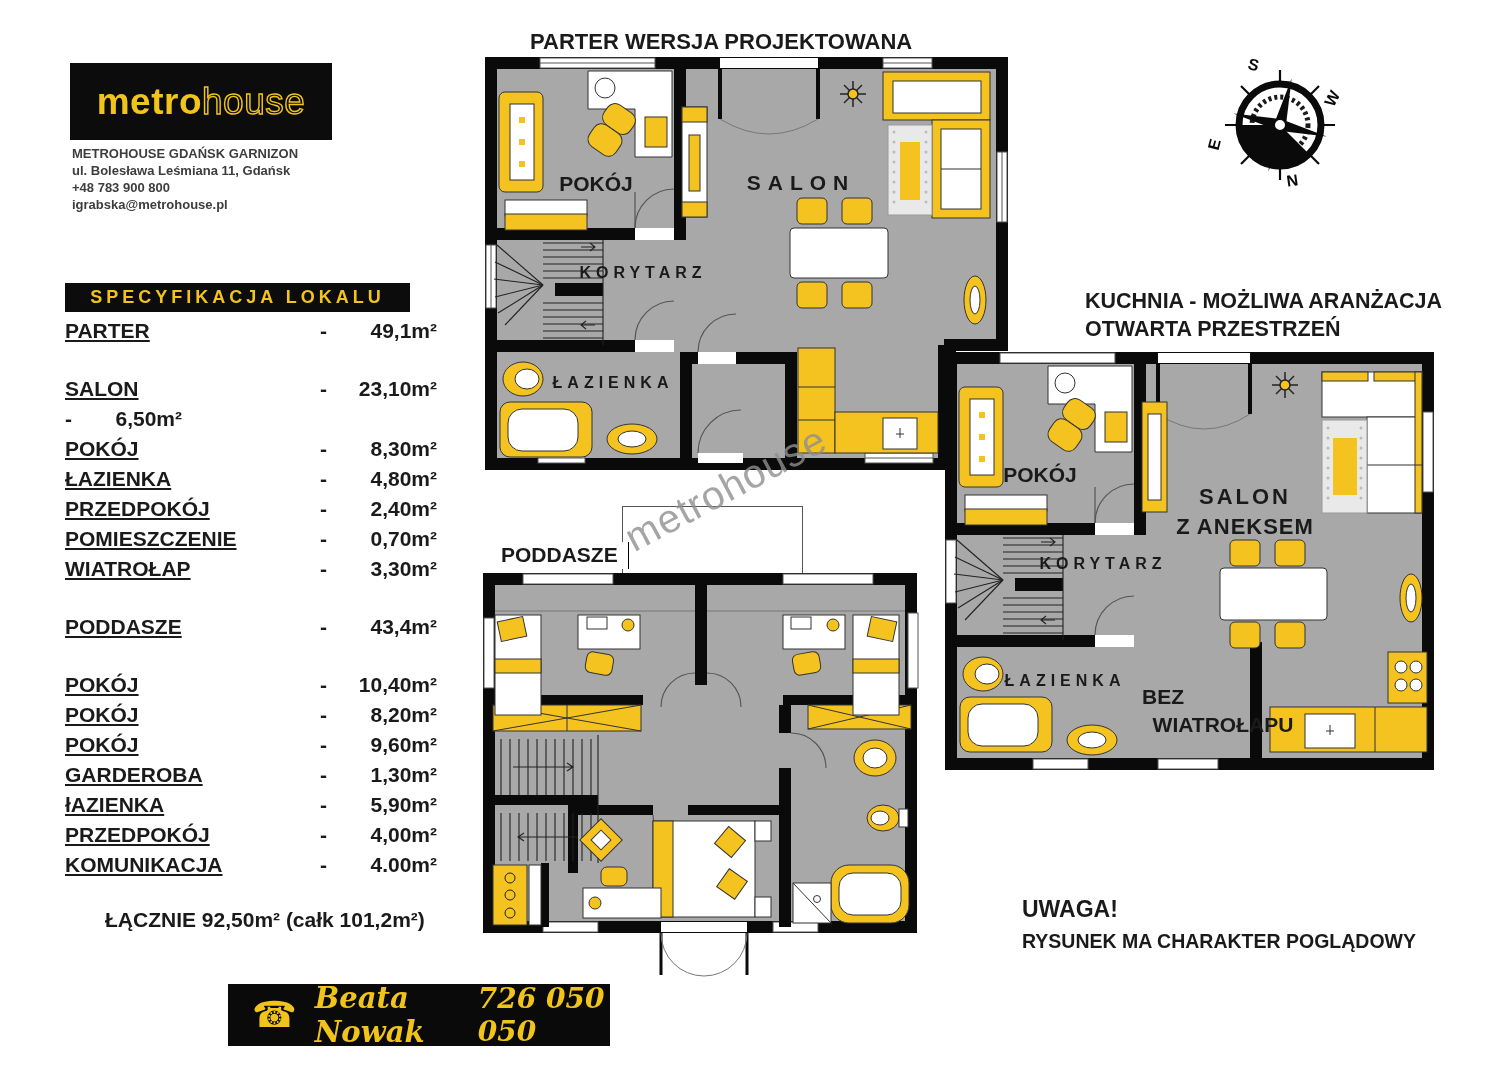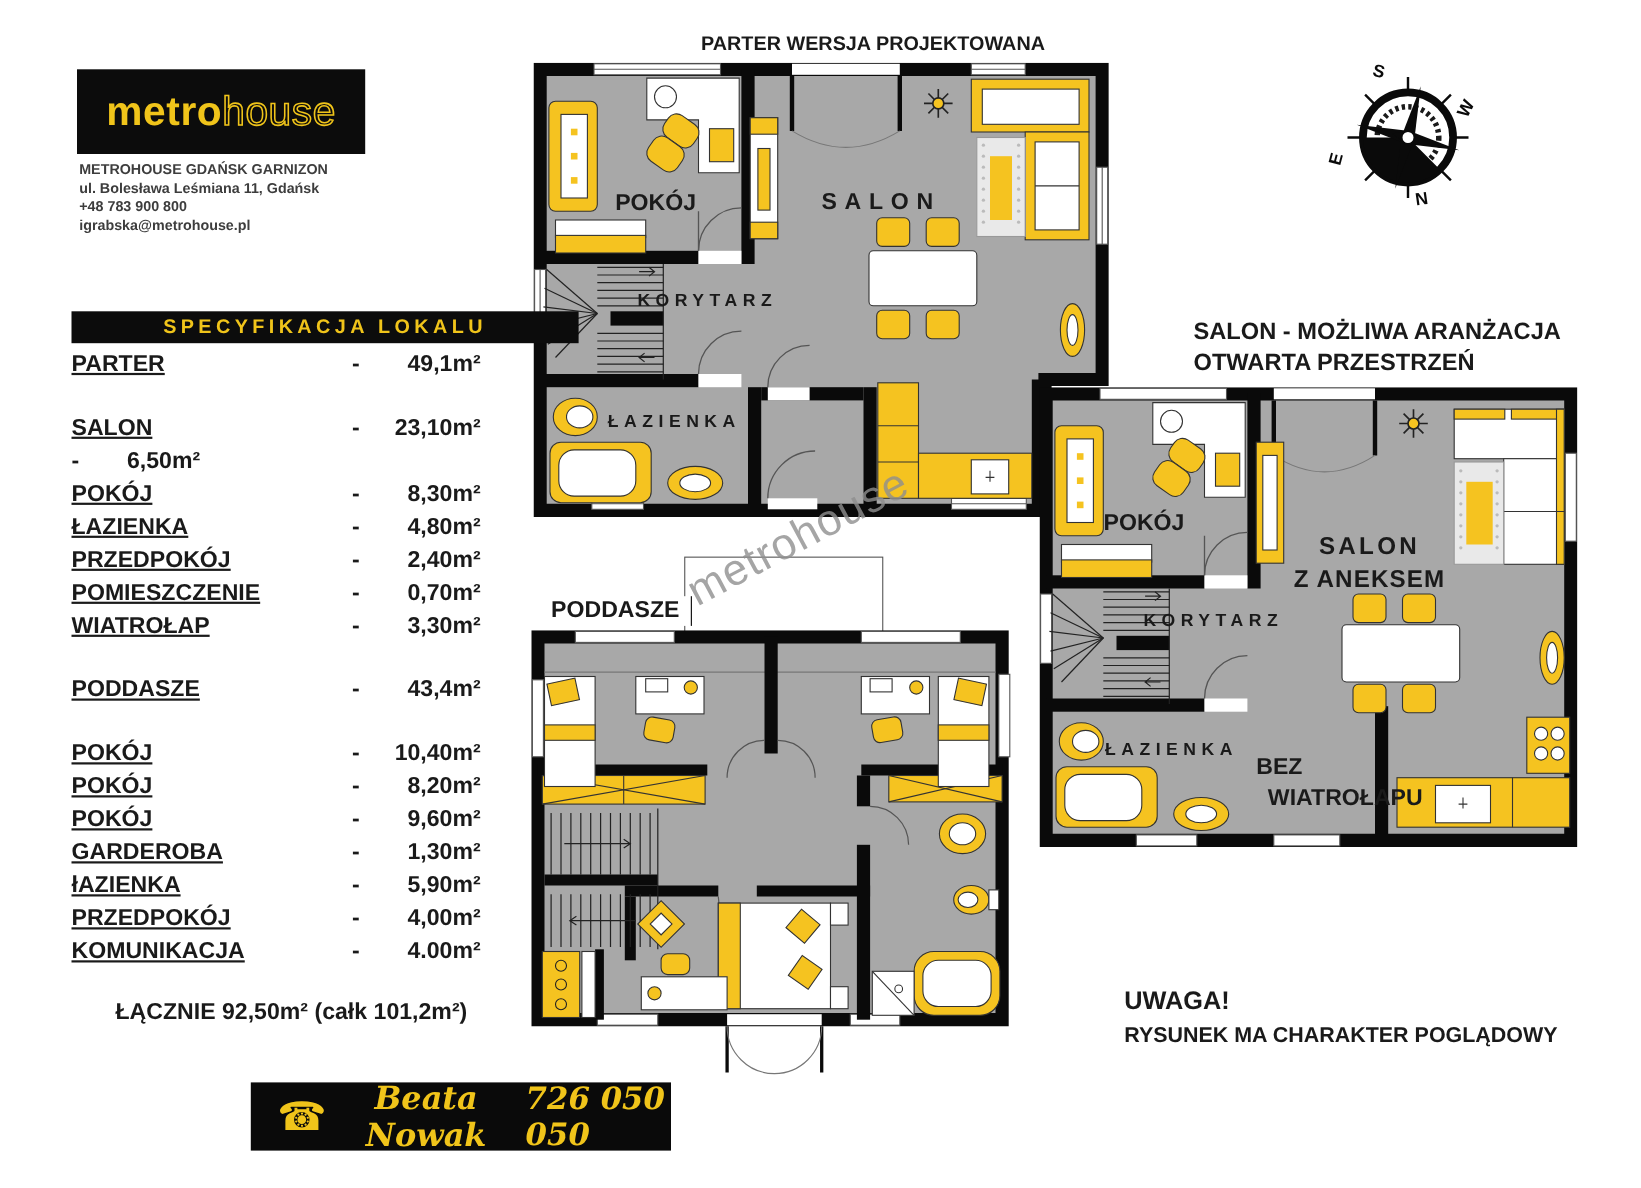--- a/index.html
+++ b/index.html
@@ -10,43 +10,43 @@
   .logo-box{left:70px;top:63px;width:262px;height:77px;background:#0c0c0c;
             display:flex;align-items:center;justify-content:center;z-index:2;}
   .logo-metro{color:#f0c41a;font-size:37px;font-weight:800;letter-spacing:.5px;}
   .logo-house{color:#f0c41a;font-size:37px;font-weight:400;letter-spacing:.5px;}
   @supports (-webkit-text-stroke:1px #000){
     .logo-house{-webkit-text-stroke:1.4px #f0c41a;color:#0c0c0c;}
   }
   .agency-info{left:72px;top:145px;width:300px;font-size:13px;font-weight:700;
                color:#3d3d3d;line-height:17px;z-index:2;}
   
-  .spec-header{left:65px;top:283px;width:461px;height:29px;background:#0c0c0c;color:#f0c41a;
+  .spec-header{left:65px;top:283px;width:345px;height:29px;background:#0c0c0c;color:#f0c41a;
                font-size:18px;font-weight:700;letter-spacing:4px;text-align:center;line-height:29px;z-index:2;}
   .spec-list{left:65px;top:316px;width:372px;z-index:2;}
   .spec-group{margin-bottom:28px;}
   .spec-row{display:flex;height:30px;line-height:30px;font-size:21px;font-weight:700;}
   .spec-label{flex:1;text-decoration:underline;}
   .spec-dash{width:22px;}
   .spec-area{width:95px;text-align:right;}
   .spec-total{font-size:21px;font-weight:700;padding-left:40px;margin-top:16px;}
   
-  .title-parter{left:530px;top:29px;width:420px;text-align:right;font-size:18px;font-weight:700;z-index:2;}
+  .title-parter{left:530px;top:29px;width:420px;text-align:left;font-size:22px;font-weight:700;z-index:2;}
   .title-otwarta{left:1085px;top:287px;width:360px;font-size:21.5px;font-weight:700;line-height:28px;z-index:2;}
   .poddasze-label{left:497px;top:542px;background:#fff;padding:1px 10px 2px 4px;font-size:21px;font-weight:700;
                   border-right:1px solid #000;z-index:3;}
   .note{left:1022px;top:896px;z-index:2;}
   .note-line1{font-size:23px;font-weight:700;}
   .note-line2{font-size:19.5px;font-weight:700;margin-top:7px;text-align:center;}
   
   .banner{left:228px;top:984px;width:382px;height:62px;background:#0a0a0a;display:flex;
           align-items:center;gap:18px;padding:0;z-index:2;}
   .banner-phone-icon{color:#f0c41a;font-size:36px;margin-left:24px;line-height:62px;}
   .banner-name{color:#f0c41a;font-size:29px;font-style:italic;font-weight:700;
-               font-family:"DejaVu Serif",serif;text-align:center;}
+               font-family:"DejaVu Serif",serif;}
   .banner-number{color:#f0c41a;font-size:28px;font-style:italic;font-weight:700;
                  font-family:"DejaVu Serif",serif;}
   
   .watermark{left:628px;top:518px;width:260px;font-size:40px;color:#8f8f8f;opacity:.8;
              transform:rotate(-28deg);transform-origin:left center;z-index:6;letter-spacing:1px;}
   .terrace{left:622px;top:506px;width:179px;height:68px;background:#fff;border:1px solid #555;z-index:0;}
   .plan{z-index:1;}
   .plan-parter{left:485px;top:57px;}
   .plan-poddasze{left:483px;top:573px;}
   .plan-otwarta{left:945px;top:352px;}
@@ -154,21 +154,21 @@
         <span class="spec-label">KOMUNIKACJA</span>
         <span class="spec-dash">-</span>
         <span class="spec-area">4.00m²</span>
       </div>
   </div>
   <div class="spec-total">ŁĄCZNIE  92,50m² (całk 101,2m²)</div>
 </div>
 
 <div class="abs title-parter">PARTER WERSJA PROJEKTOWANA</div>
 <div class="abs title-otwarta">
-  <div>SALON - MOŻLIWA ARANŻACJA</div>
+  <div>KUCHNIA - MOŻLIWA ARANŻACJA</div>
   <div>OTWARTA PRZESTRZEŃ</div>
 </div>
 <div class="abs poddasze-label">PODDASZE</div>
 
 <div class="abs terrace"></div>
 
 <svg class="abs plan plan-parter" width="523" height="413" viewBox="0 0 523 413">
   <path d="M6,6 H517 V288 H465 V407 H6 Z" fill="#a8a8a8" stroke="#0a0a0a" stroke-width="12"></path>
 
   <g fill="#fff" stroke="#555" stroke-width="1">

